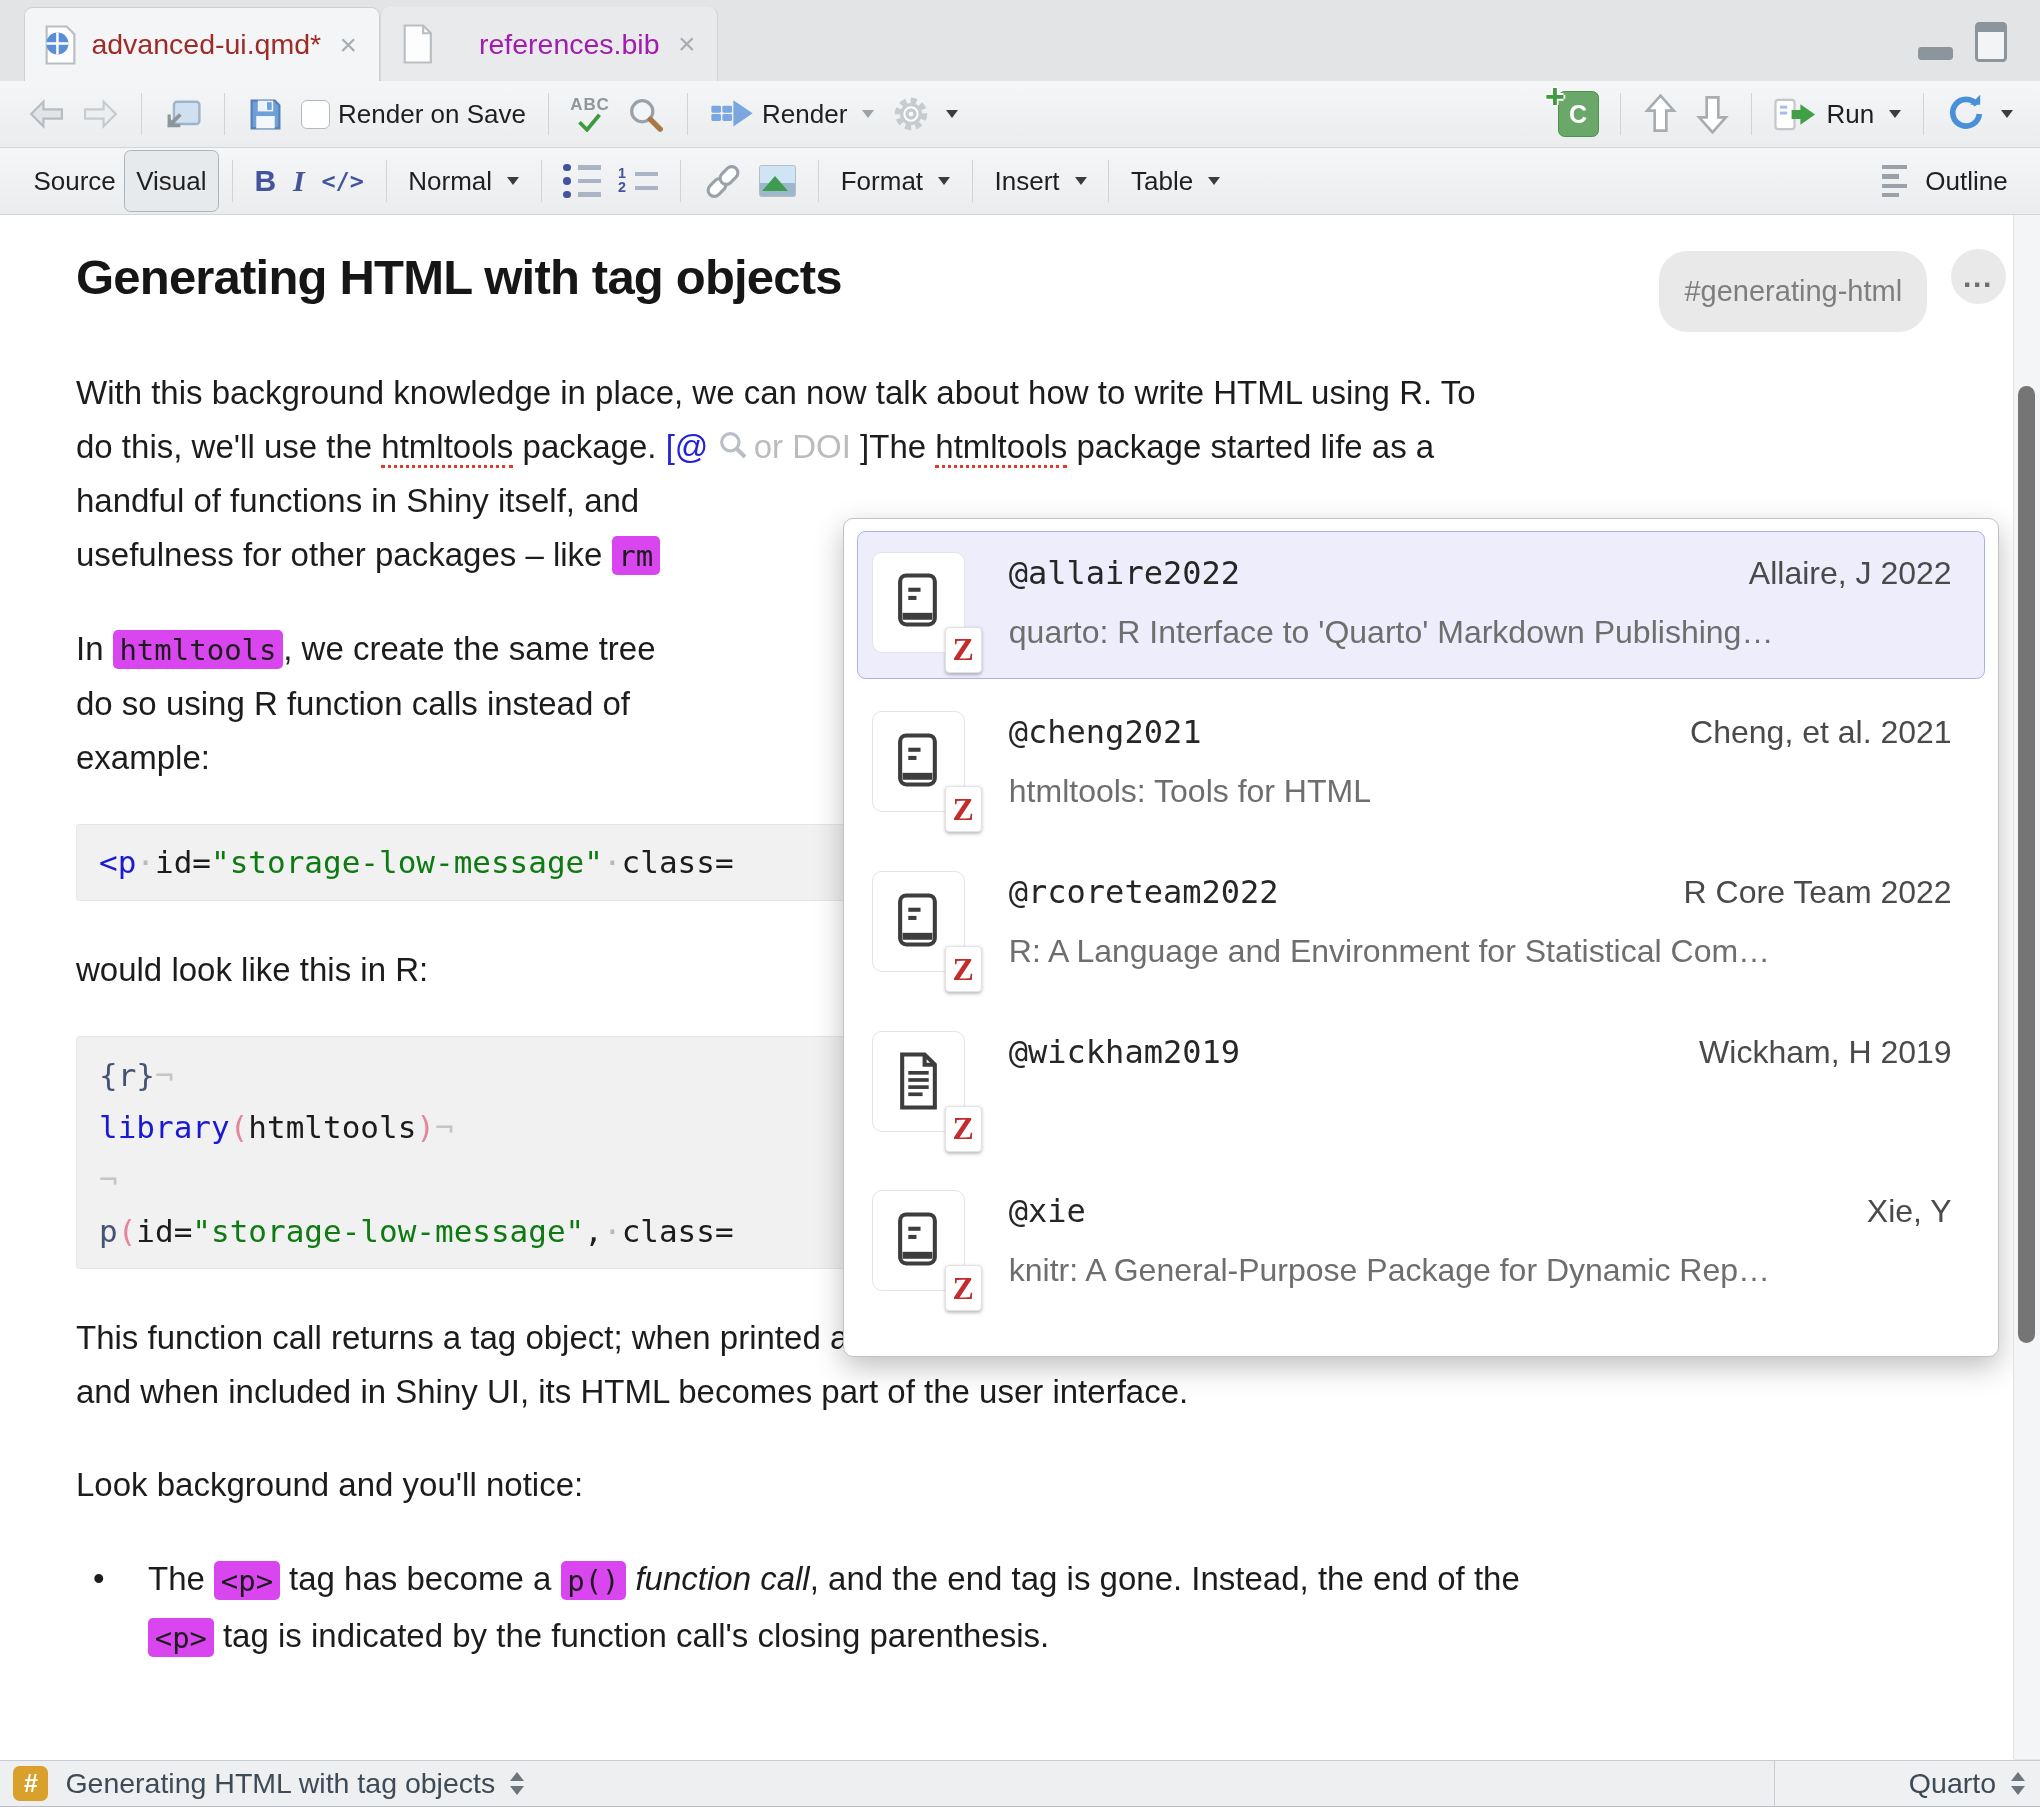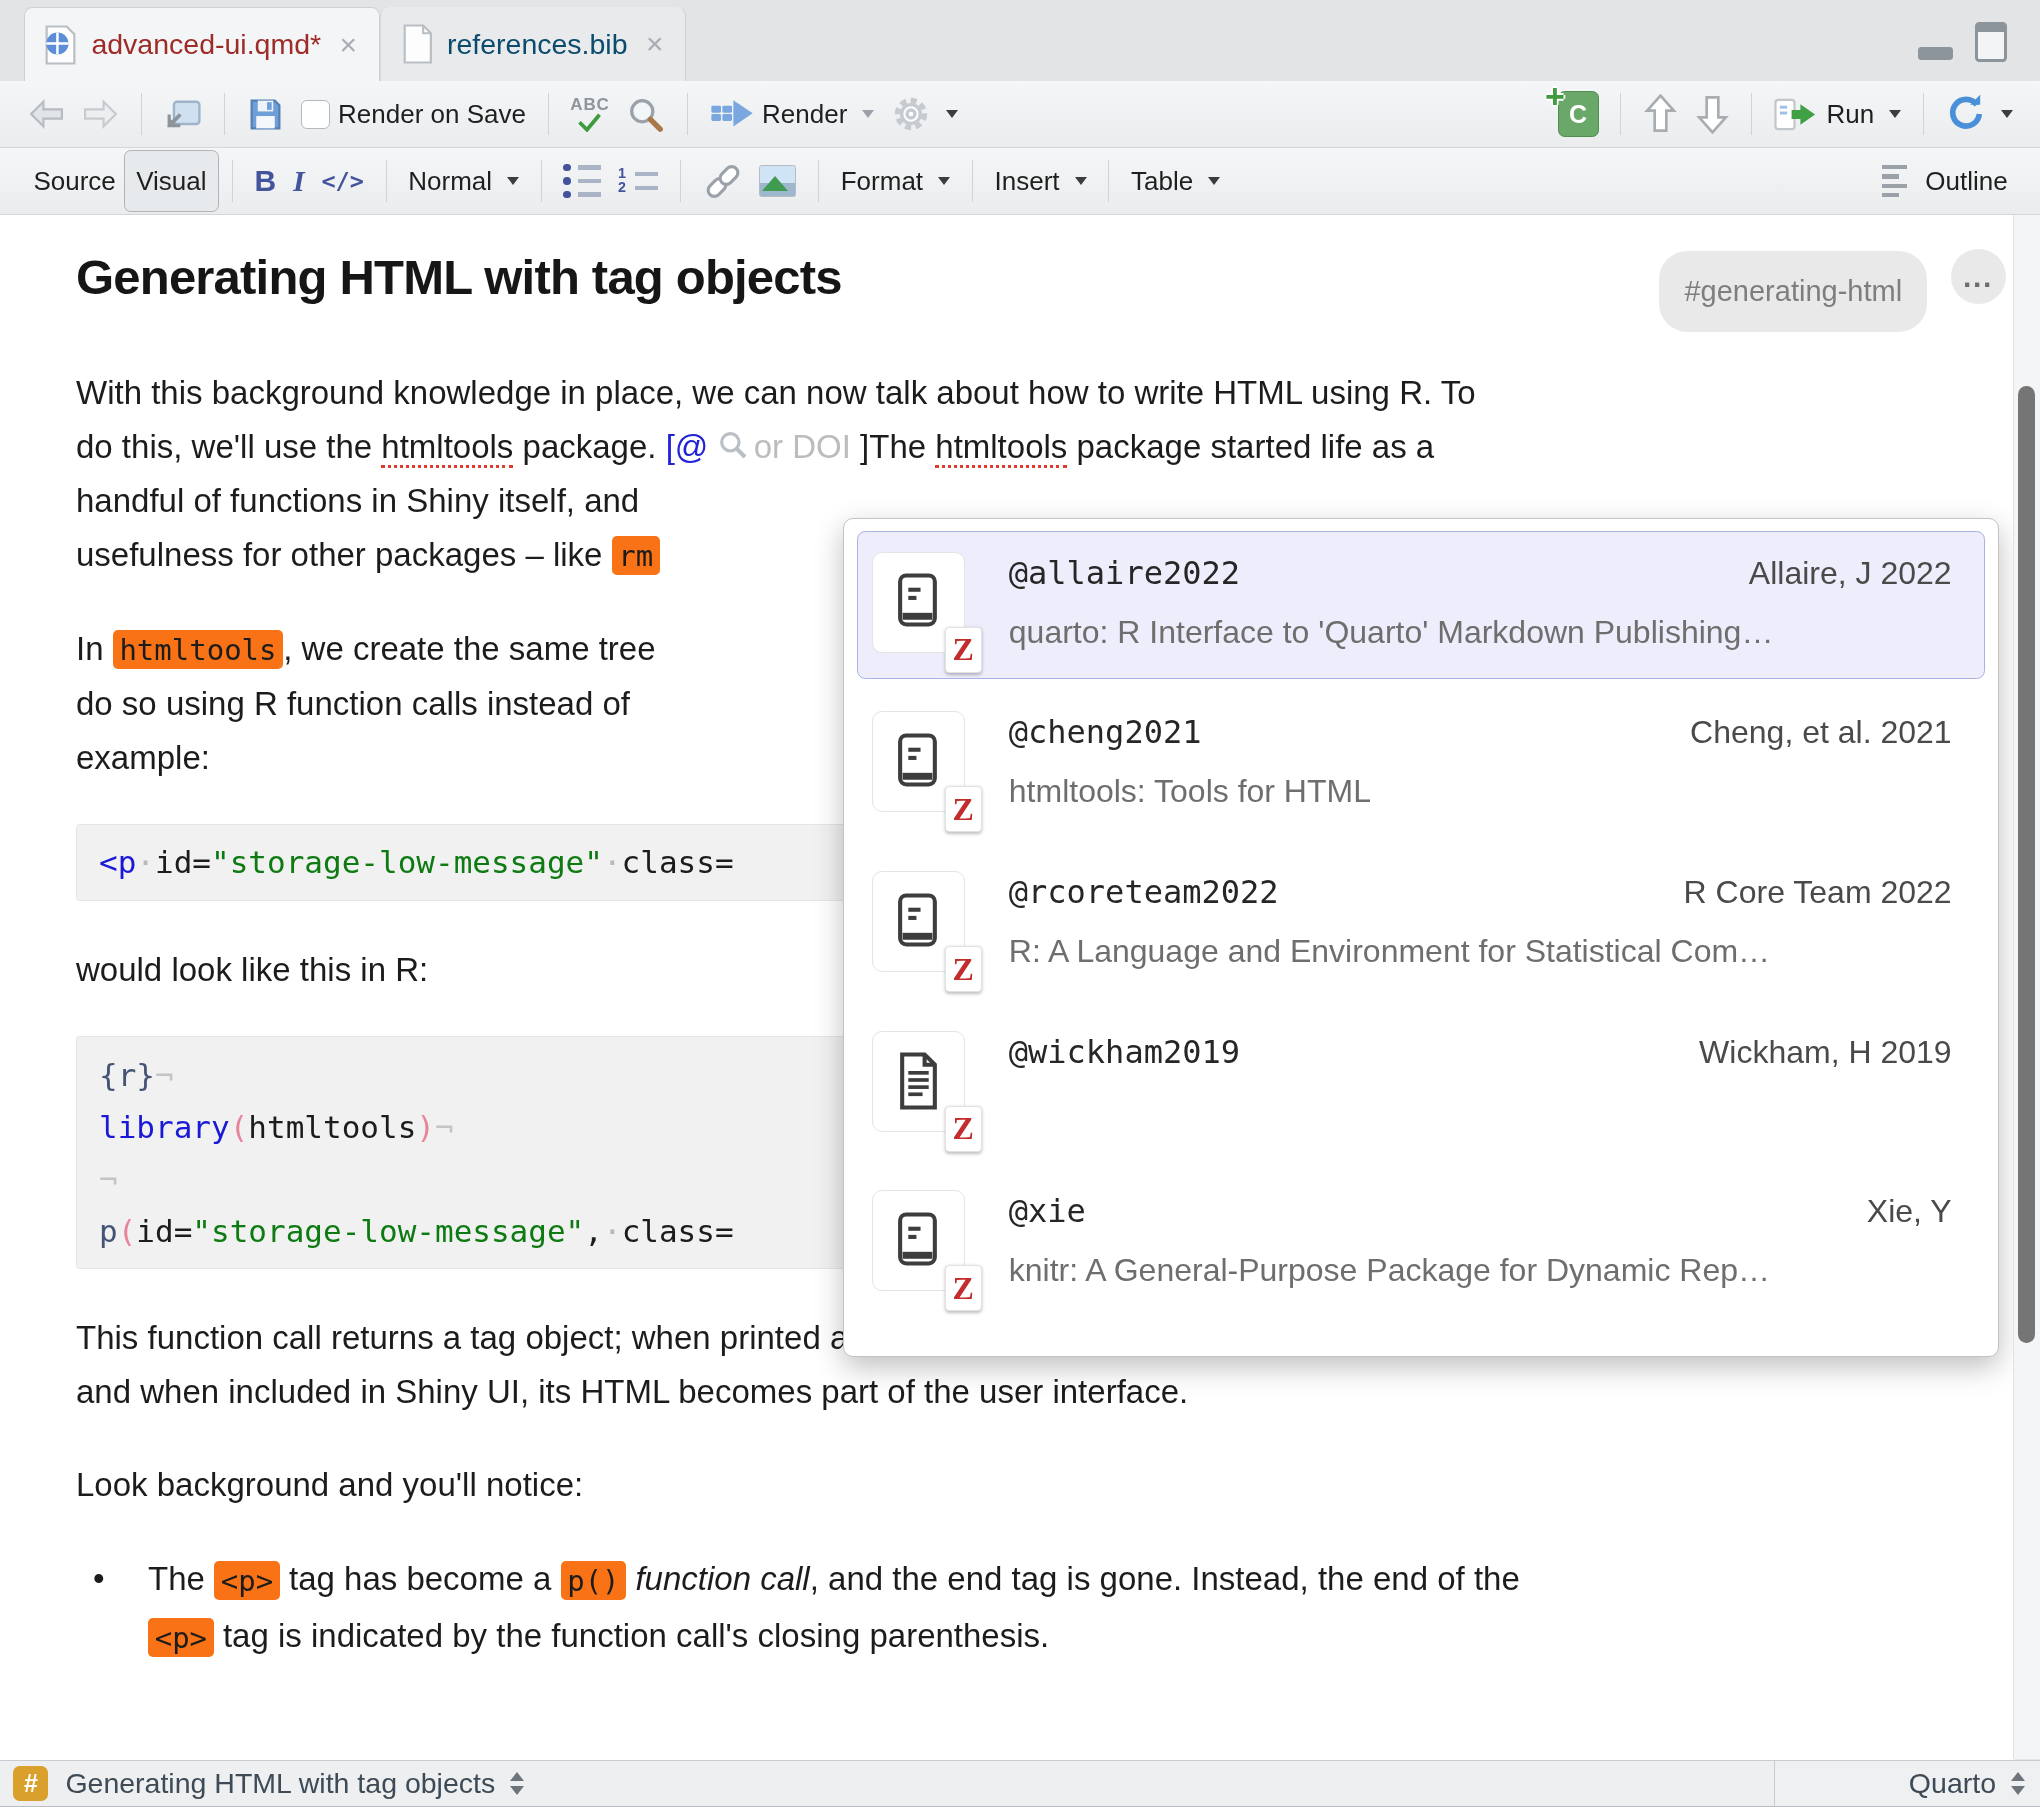--- a/index.html
+++ b/index.html
@@ -6,21 +6,21 @@
   .app{position:relative;width:2041px;height:1807px;background:#e4e6e8;overflow:hidden;
        font-family:"Liberation Sans",sans-serif;color:#1c1c1c;}
 
   
   .tabbar{position:absolute;left:0;top:0;width:100%;height:81px;background:#e2e4e6;display:flex;align-items:flex-end;padding-left:23.5px;box-sizing:border-box;}
   .tab{height:74px;display:flex;align-items:center;gap:13.4px;padding:0 22px 0 18.5px;border-radius:8.4px 8.4px 0 0;box-sizing:border-box;cursor:default;}
   .tab.active{background:#f3f5f6;border:0.8px solid #cdd1d4;border-bottom:none;}
   .tab.inactive{background:#e8eaec;border-right:0.8px solid #cdd1d4;border-left:0.8px solid #d6d9db;}
   .tab-label{font-size:28.5px;}
   .tab.active .tab-label{color:#9e2b28;}
-  .tab.inactive .tab-label{color:#0c4a6e;}
+  .tab.inactive .tab-label{color:#a21caf;margin-left:32px;}
   .tab-close{font-size:30px;color:#a7adb3;margin-left:5px;line-height:1;}
 
   
   .toolbar{position:absolute;left:0;width:100%;box-sizing:border-box;display:flex;align-items:center;
            background:linear-gradient(#f4f6f7,#eaecee);border-bottom:0.8px solid #d2d6d9;}
   .toolbar1{top:81px;height:67px;padding:0 20px;}
   .toolbar2{top:148px;height:67px;padding:0 25px;}
   .tb-sep{width:0.8px;height:42px;background:#cfd4d8;margin:0 13.4px;flex:none;}
   .tb-btn{display:flex;align-items:center;gap:8.4px;padding:0 8.4px;height:50px;border-radius:5px;flex:none;}
   .tb-label{font-size:26px;color:#1f1f1f;white-space:nowrap;}
@@ -57,21 +57,21 @@
   .h1-row{display:flex;align-items:flex-start;}
   h1{margin:0;font-size:49px;font-weight:bold;color:#161616;letter-spacing:-0.8px;flex:1;}
   .anchor-badge{background:#e9e9e9;color:#7e7e7e;border-radius:28.5px;font-size:29px;padding:24px 25px;margin-top:1.7px;white-space:nowrap;}
   .more-btn{width:55px;height:55px;border-radius:50%;background:#e9e9e9;color:#6e6e6e;font-size:30px;font-weight:bold;display:flex;align-items:center;justify-content:center;margin-left:23.5px;letter-spacing:1.7px;}
 
   p.body{font-size:33px;line-height:54px;margin:0 0 39px 0;color:#1c1c1c;}
   .misspell{border-bottom:3.4px dotted #e23b2e;padding-bottom:0.8px;}
   .cite-open{color:#2222d6;}
   .cite-hint{color:#bcbcbc;}
   .inline-mag{display:inline-block;vertical-align:-3.4px;margin:0 5px 0 8.4px;}
-  code.inline{font-family:"DejaVu Sans Mono",monospace;font-size:29px;background:#f97316;border-radius:5px;padding:2.5px 6.7px;}
+  code.inline{font-family:"DejaVu Sans Mono",monospace;font-size:29px;background:#d946ef;border-radius:5px;padding:2.5px 6.7px;}
 
   .codeblock{background:#f1f1f1;border:0.8px solid #e5e5e5;border-radius:3.4px;width:1577px;
              font-family:"DejaVu Sans Mono",monospace;font-size:31px;line-height:52px;
              padding:11.7px 22px;box-sizing:border-box;margin:0 0 42px 0;white-space:pre;}
   .tok-tag{color:#1a1ad6;}
   .tok-str{color:#0e7a12;}
   .tok-sep{color:#b9b9b9;}
   .tok-eol{color:#c4c4c4;}
   .tok-kw{color:#1a1ad6;}
   .tok-paren{color:#e8849a;}

